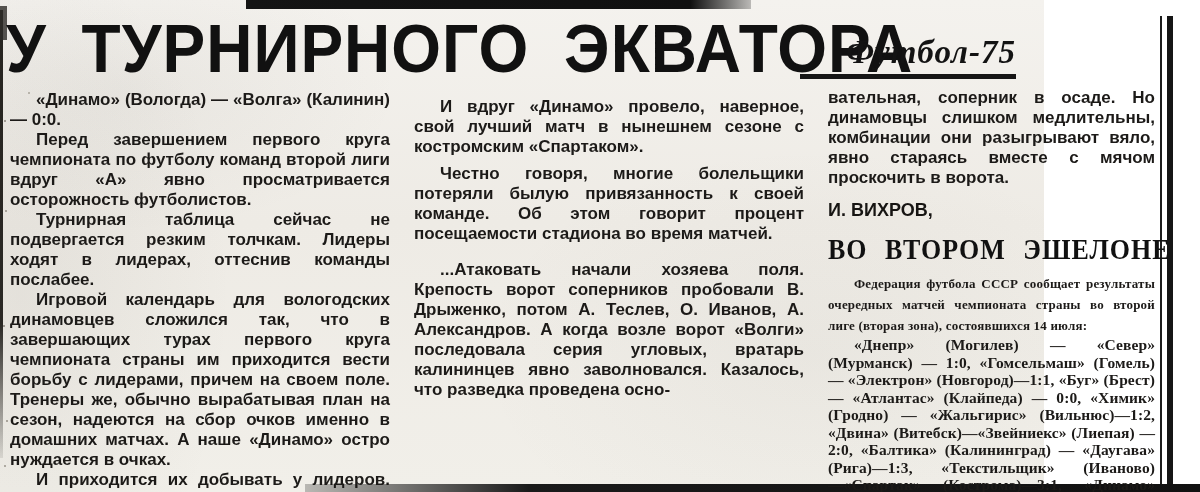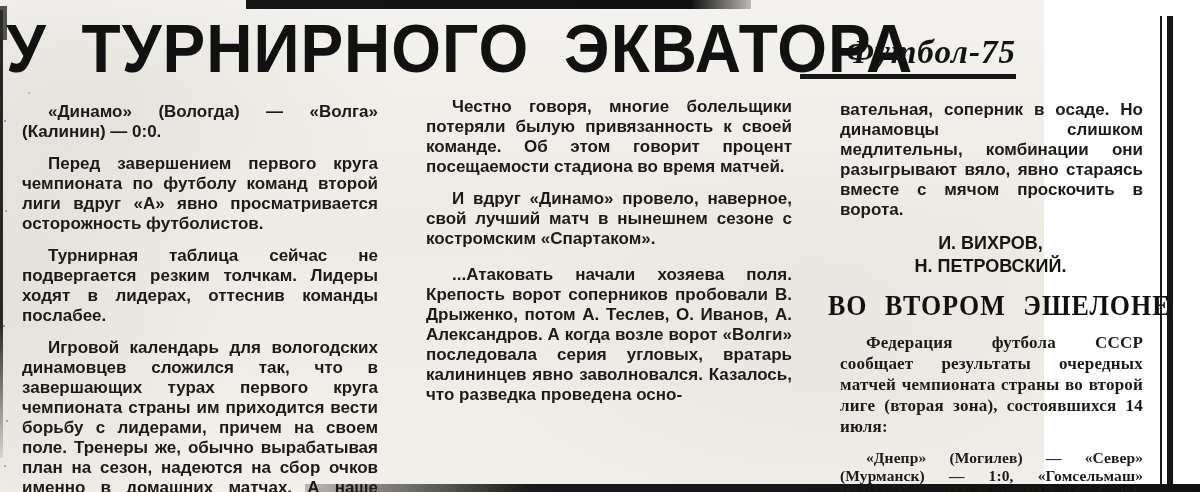--- a/index.html
+++ b/index.html
@@ -52,41 +52,41 @@
   }
   .rubric-underline { margin-top: 3px; height: 5px; background: #161616; }
 
   
   .col { position: absolute; top: 90px; }
   .col1 { left: 10px;  width: 380px; }
   .col2 { left: 414px; width: 390px; }
   .col3 { left: 828px; width: 327px; top: 88px; }
 
   .col p {
-    margin: 12px; text-indent: 26px; text-align: justify;
+    margin: 0; text-indent: 26px; text-align: justify;
     font-size: 17px; line-height: 20px; font-weight: bold; color: #1c1a18;
   }
   .col p.noindent { text-indent: 0; }
   .col p.gap-sm { margin-top: 7px; }
   .col p.gap-lg { margin-top: 16px; }
 
   .authors {
-    margin: 11px 2px 4px 0; text-align: center;
+    margin: 11px 2px 4px 0; text-align: left;
     font-weight: bold; font-size: 18px; line-height: 23px; color: #171513;
   }
 
   .section-title {
     margin: 14px 0 9px; text-align: center;
     font-family: "Liberation Serif", serif; font-weight: bold;
     font-size: 26px; line-height: 28px; letter-spacing: 1px; word-spacing: 10px;
     transform: scaleY(1.1); transform-origin: center; color: #111; white-space: nowrap;
   }
   .col p.serif-intro {
     font-family: "Liberation Serif", serif; font-weight: bold;
-    font-size: 17px; line-height: 21px; letter-spacing: 0.2px;
+    font-size: 13px; line-height: 21px; letter-spacing: 0.2px;
   }
   .col p.serif-results {
     font-family: "Liberation Serif", serif; font-weight: bold;
     font-size: 15.5px; line-height: 17.5px; letter-spacing: 0.1px;
   }
 </style>
 </head>
 <body>
 
 <div class="clip">
@@ -108,30 +108,29 @@
 
   <div class="col col1">
     <p class="lead">«Динамо» (Вологда) — «Волга» (Калинин) — 0:0.</p>
     <p>Перед завершением первого круга чемпионата по футболу команд второй лиги вдруг «А» явно просматривается осторожность футболистов.</p>
     <p>Турнирная таблица сейчас не подвергается резким толчкам. Лидеры ходят в лидерах, оттеснив команды послабее.</p>
     <p>Игровой календарь для вологодских динамовцев сложился так, что в завершающих турах первого круга чемпионата страны им приходится вести борьбу с лидерами, причем на своем поле. Тренеры же, обычно вырабатывая план на сезон, надеются на сбор очков именно в домашних матчах. А наше «Динамо» остро нуждается в очках.</p>
     <p>И приходится их добывать у лидеров. Если раньше многое было упущено, то наверстывать всегда бывает трудно. Пе-</p>
   </div>
 
   <div class="col col2">
+    <p class="gap-sm">И вдруг «Динамо» провело, наверное, свой лучший матч в нынешнем сезоне с костромским «Спартаком».</p>
     <p class="gap-sm">Честно говоря, многие болельщики потеряли былую привязанность к своей команде. Об этом говорит процент посещаемости стадиона во время матчей.</p>
-    <p class="gap-sm">И вдруг «Динамо» провело, наверное, свой лучший матч в нынешнем сезоне с костромским «Спартаком».</p>
     <p class="gap-lg">...Атаковать начали хозяева поля. Крепость ворот соперников пробовали В. Дрыженко, потом А. Теслев, О. Иванов, А. Александров. А когда возле ворот «Волги» последовала серия угловых, вратарь калининцев явно заволновался. Казалось, что разведка проведена осно-</p>
   </div>
 
   <div class="col col3">
     <p class="noindent">вательная, соперник в осаде. Но динамовцы слишком медлительны, комбинации они разыгрывают вяло, явно стараясь вместе с мячом проскочить в ворота.</p>
     <div class="authors">
       <div>И. ВИХРОВ,</div>
-      <div>Н. ПЕТРОВСКИЙ.</div>
     </div>
     <h2 class="section-title">ВО ВТОРОМ ЭШЕЛОНЕ</h2>
     <p class="serif-intro">Федерация футбола СССР сообщает результаты очередных матчей чемпионата страны во второй лиге (вторая зона), состоявшихся 14 июля:</p>
     <p class="serif-results">«Днепр» (Могилев) — «Север» (Мурманск) — 1:0, «Гомсельмаш» (Гомель) — «Электрон» (Новгород)—1:1, «Буг» (Брест) — «Атлантас» (Клайпеда) — 0:0, «Химик» (Гродно) — «Жальгирис» (Вильнюс)—1:2, «Двина» (Витебск)—«Звейниекс» (Лиепая) —2:0, «Балтика» (Калининград) — «Даугава» (Рига)—1:3, «Текстильщик» (Иваново)—«Спартак» (Кострома)—3:1, «Динамо» (Вологда)—«Волга» (Калинин)—0:0.</p>
 
   </div>
 
 </div>
 
 </body></html>

